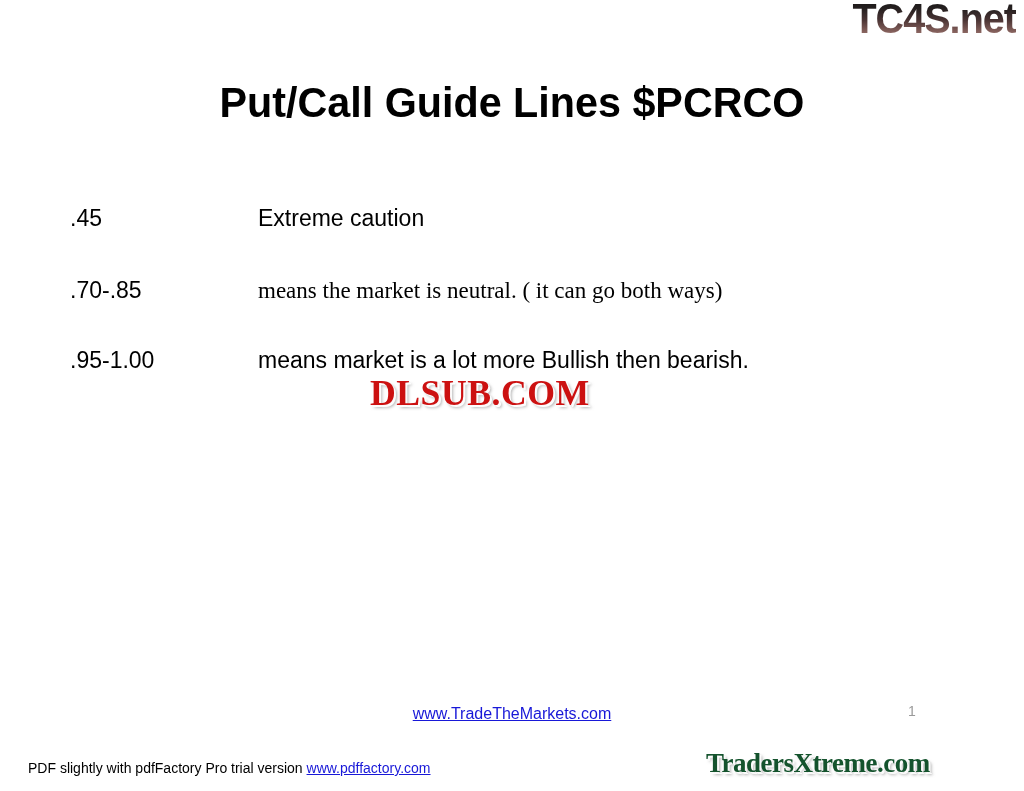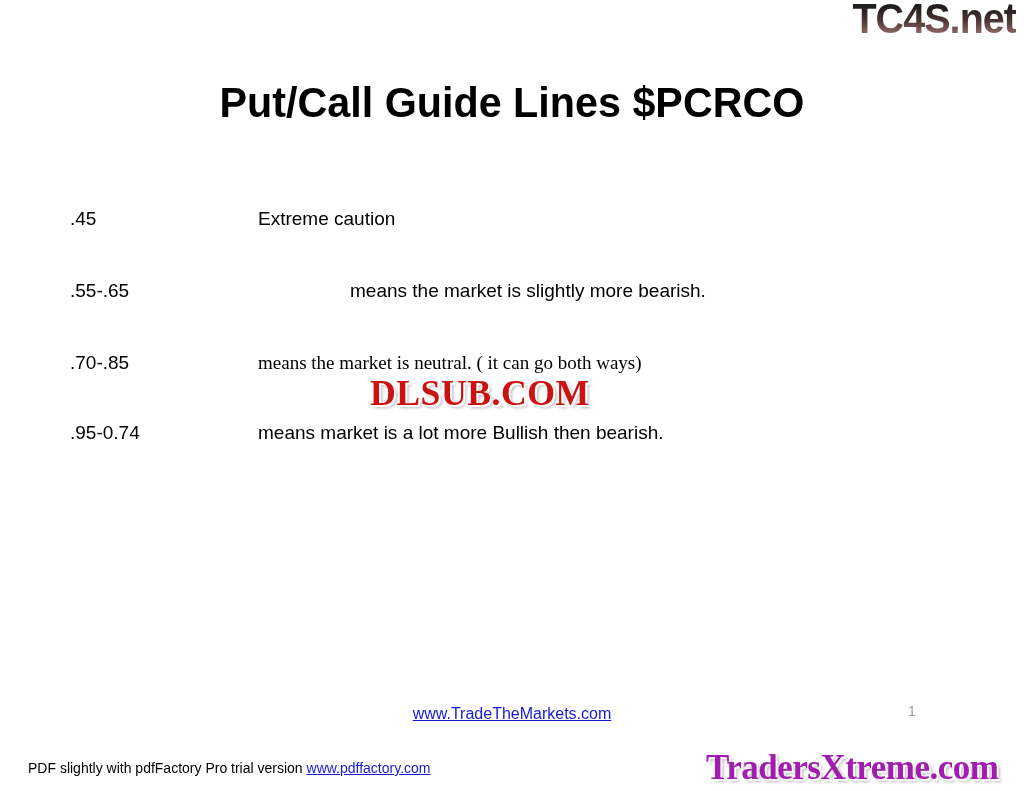--- a/index.html
+++ b/index.html
@@ -63,21 +63,21 @@
 
   
   .body-block {
     position: absolute;
     left: 70px;
     top: 200px;
     width: 900px;
   }
   .guide-row {
     position: relative;
-    font-size: 19px;
+    font-size: 23px;
     line-height: 37px;
     color: #000000;
     margin-bottom: 34px;
   }
   .guide-row .value {
     display: inline-block;
     width: 188px;
     vertical-align: top;
   }
   .guide-row .desc {
@@ -155,23 +155,23 @@
     text-decoration: underline;
   }
 
   
   .tx-logo {
     position: absolute;
     left: 706px;
     top: 748px;
     font-family: "Liberation Serif", serif;
     font-weight: bold;
-    font-size: 35px;
+    font-size: 27px;
     letter-spacing: -0.5px;
-    color: #a21caf;
+    color: #14532d;
     transform: scaleX(1.0);
     transform-origin: left top;
     white-space: nowrap;
     -webkit-text-stroke: 2px #ffffff;
     paint-order: stroke fill;
     text-shadow:
        2px 2px 0 rgba(255,255,255,0.9),
        3px 3px 3px rgba(130,130,130,0.6);
   }
 </style>
@@ -183,31 +183,28 @@
   <div class="tc4s-logo">TC4S.net</div>
 
   <div class="slide-title">Put/Call Guide Lines  $PCRCO</div>
 
   <div class="body-block">
 
     <div class="guide-row row-0">
       <span class="value">.45</span><span class="desc">Extreme caution</span>
     </div>
 
-    <div class="guide-row row-1 indent">
-      <span class="value">.55-.65</span><span class="desc">means the market is slightly more bearish.</span>
-    </div>
 
     <div class="guide-row row-2 wrap">
       <span class="value">.70-.85</span><span class="desc">means the market is neutral. ( it can go both ways)</span>
     </div>
 
 
     <div class="guide-row row-4">
-      <span class="value">.95-0.74</span><span class="desc">means market is a lot more Bullish then bearish.</span>
+      <span class="value">.95-1.00</span><span class="desc">means market is a lot more Bullish then bearish.</span>
     </div>
 
 
   </div>
 
   <div class="watermark">DLSUB.COM</div>
 
   <div class="footer-link">
     <a href="#">www.TradeTheMarkets.com</a>
   </div>

